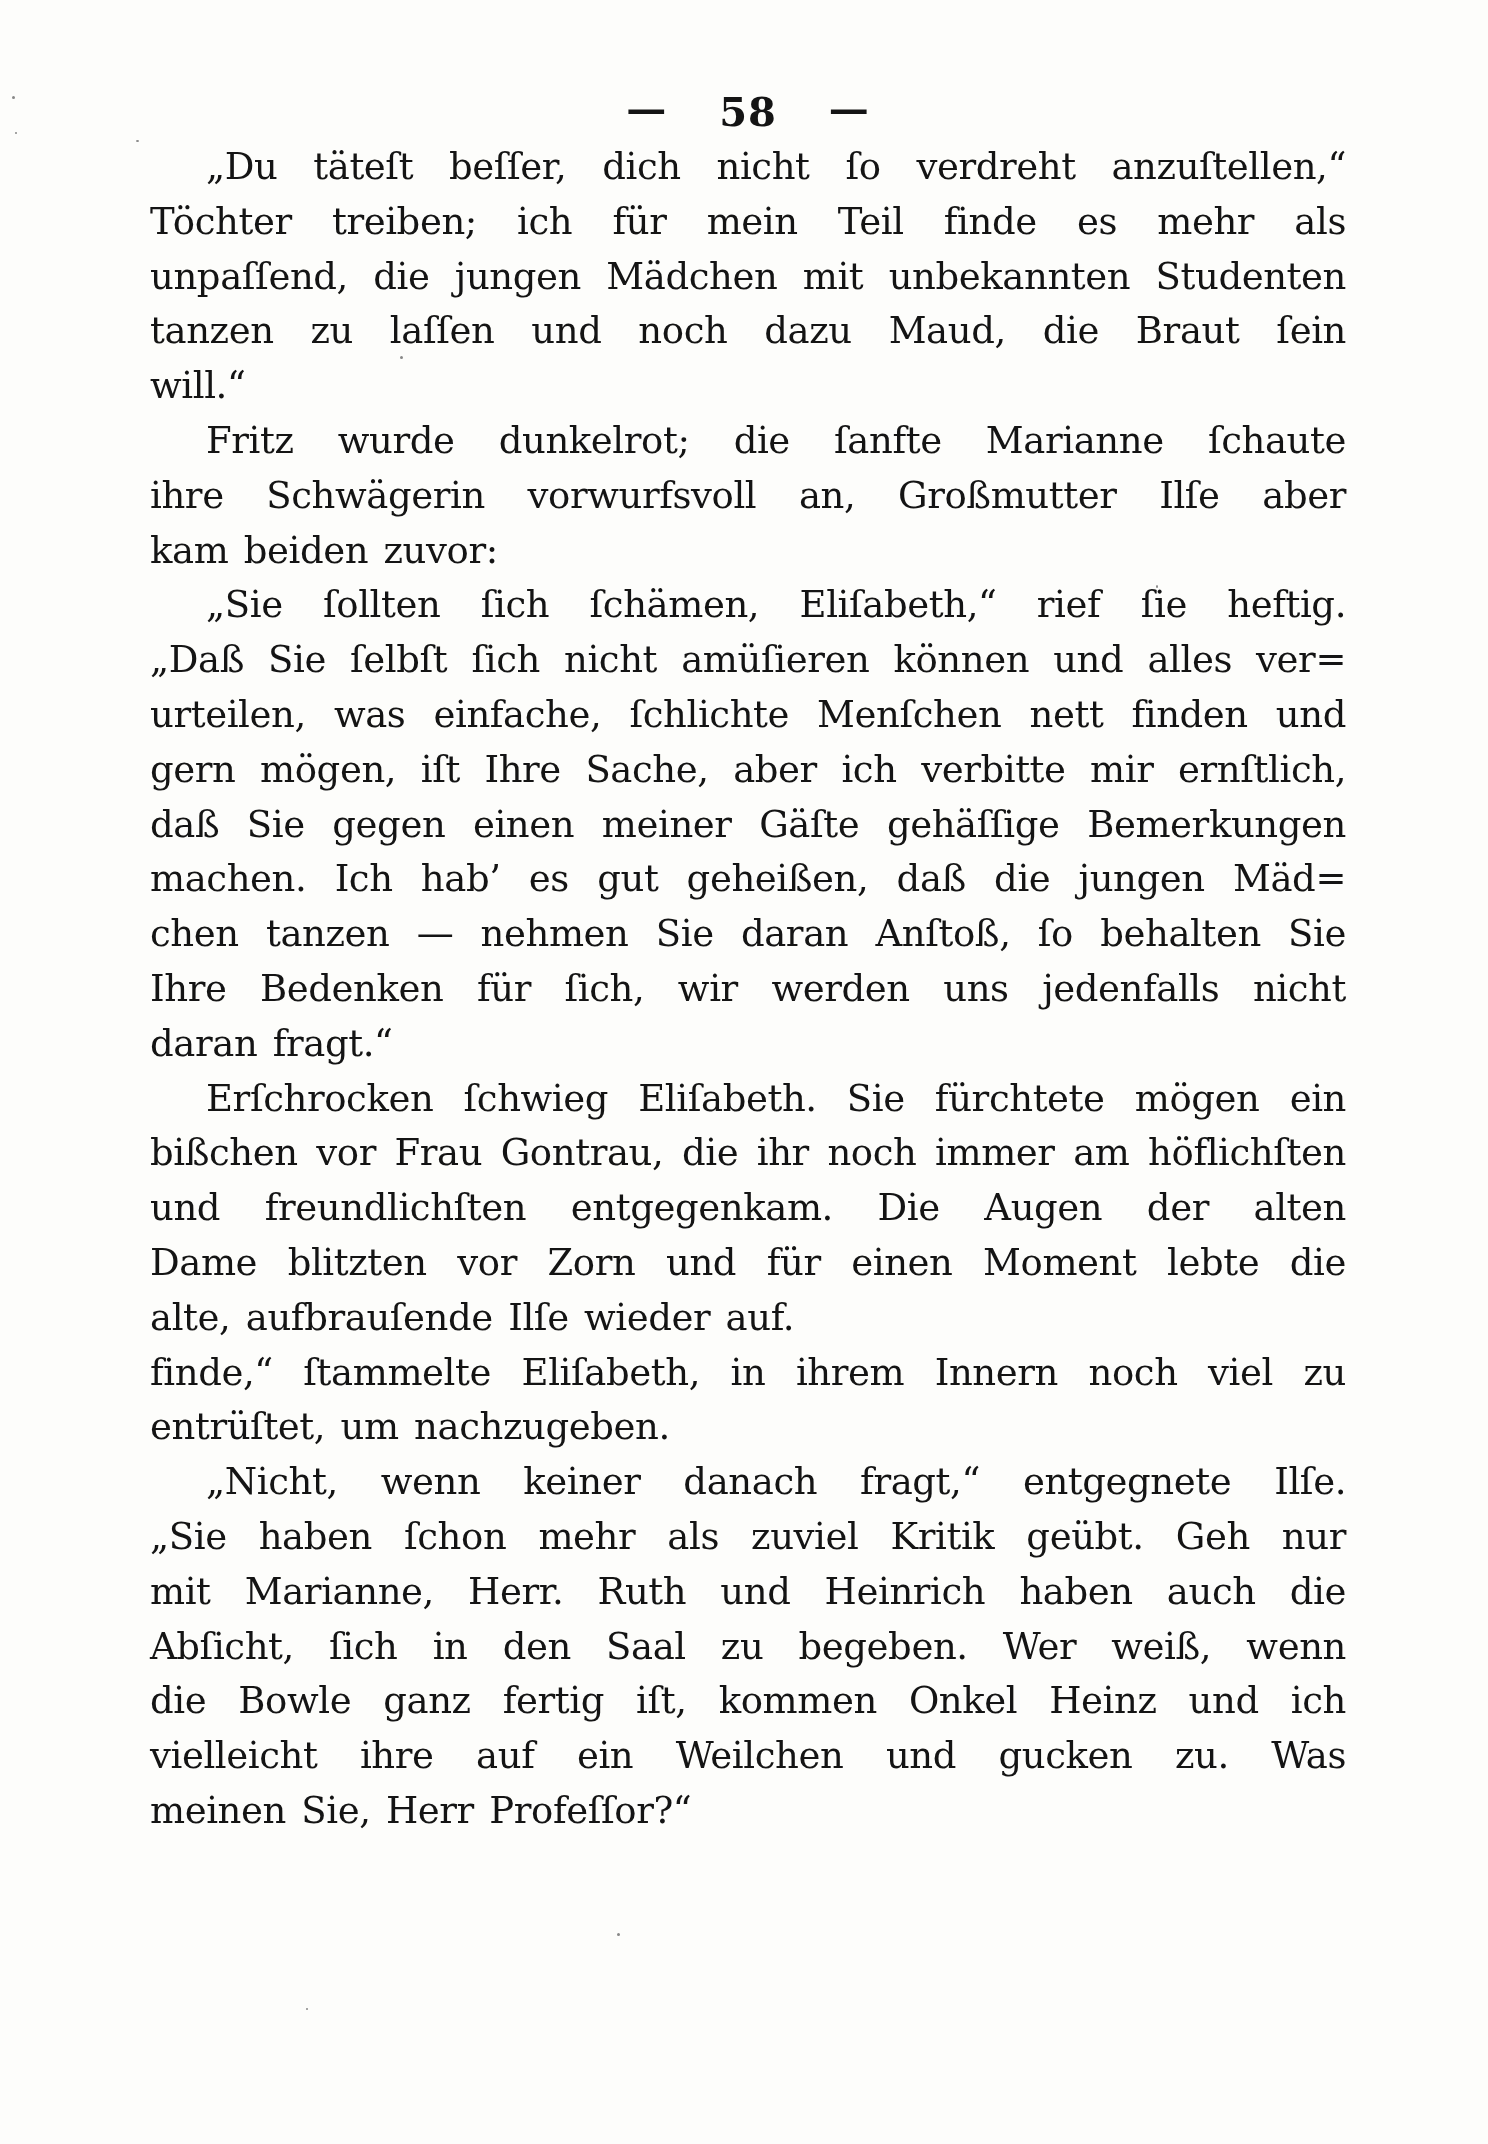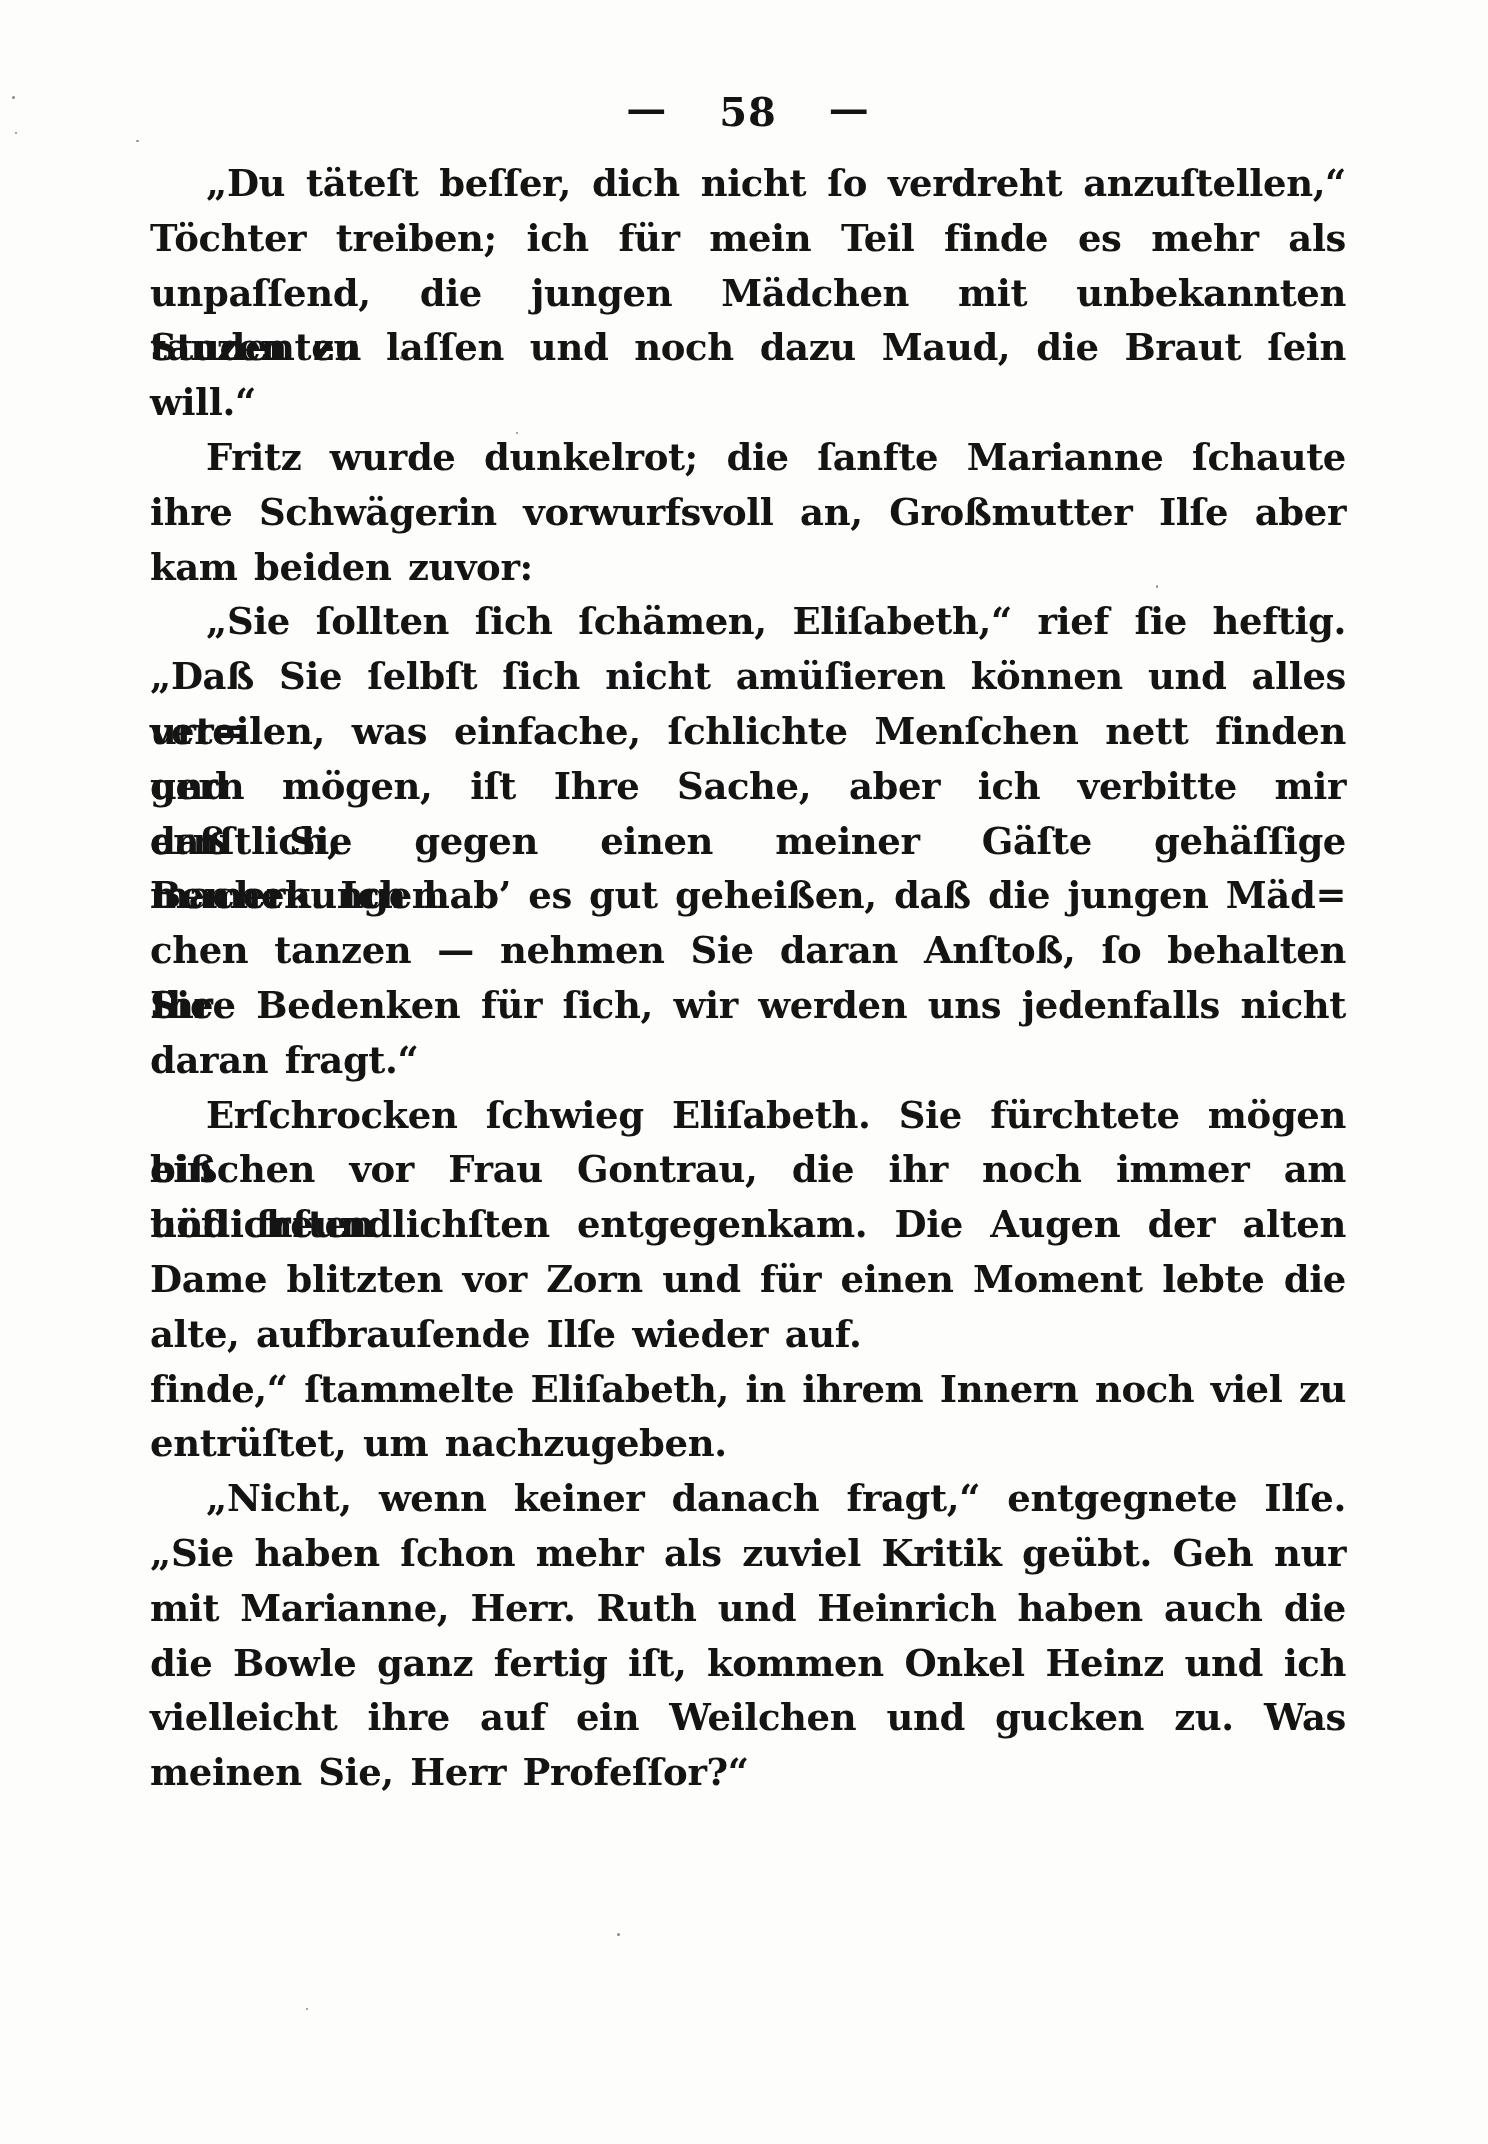--- a/index.html
+++ b/index.html
@@ -31,25 +31,25 @@
     letter-spacing: 1px;
   }
   .pagehead .dash {
     position: relative;
     top: -4px;
     font-weight: bold;
   }
   
   .textblock {
     position: absolute;
-    top: 156px;
+    top: 140px;
     left: 150px;
     width: 1196px;
     font-size: 37px;
-    font-weight: bold;
+    font-weight: normal;
     letter-spacing: -0.4px;
     word-spacing: 4px;
     line-height: 54.8px;
   }
   .para { margin: 0; }
   .line {
     text-align: justify;
     text-align-last: justify;
     height: 54.8px;
     overflow: visible;
@@ -117,20 +117,21 @@
         <div class="line para-end">alte, aufbrauſende Ilſe wieder auf.</div>
       </div>
       <div class="para">
         <div class="line">finde,“ ſtammelte Eliſabeth, in ihrem Innern noch viel zu</div>
         <div class="line para-end">entrüſtet, um nachzugeben.</div>
       </div>
       <div class="para">
         <div class="line first">„Nicht, wenn keiner danach fragt,“ entgegnete Ilſe.</div>
         <div class="line">„Sie haben ſchon mehr als zuviel Kritik geübt.  Geh nur</div>
         <div class="line">mit Marianne, Herr.  Ruth und Heinrich haben auch die</div>
+        <div class="line">Abſicht, ſich in den Saal zu begeben.  Wer weiß, wenn</div>
         <div class="line">die Bowle ganz fertig iſt, kommen Onkel Heinz und ich</div>
         <div class="line">vielleicht ihre auf ein Weilchen und gucken zu.  Was</div>
         <div class="line para-end">meinen Sie, Herr Profeſſor?“</div>
       </div>
     </div>
 
   <div class="speck s1"></div>
   <div class="speck s2"></div>
   <div class="speck s3"></div>
   <div class="speck s4"></div>

